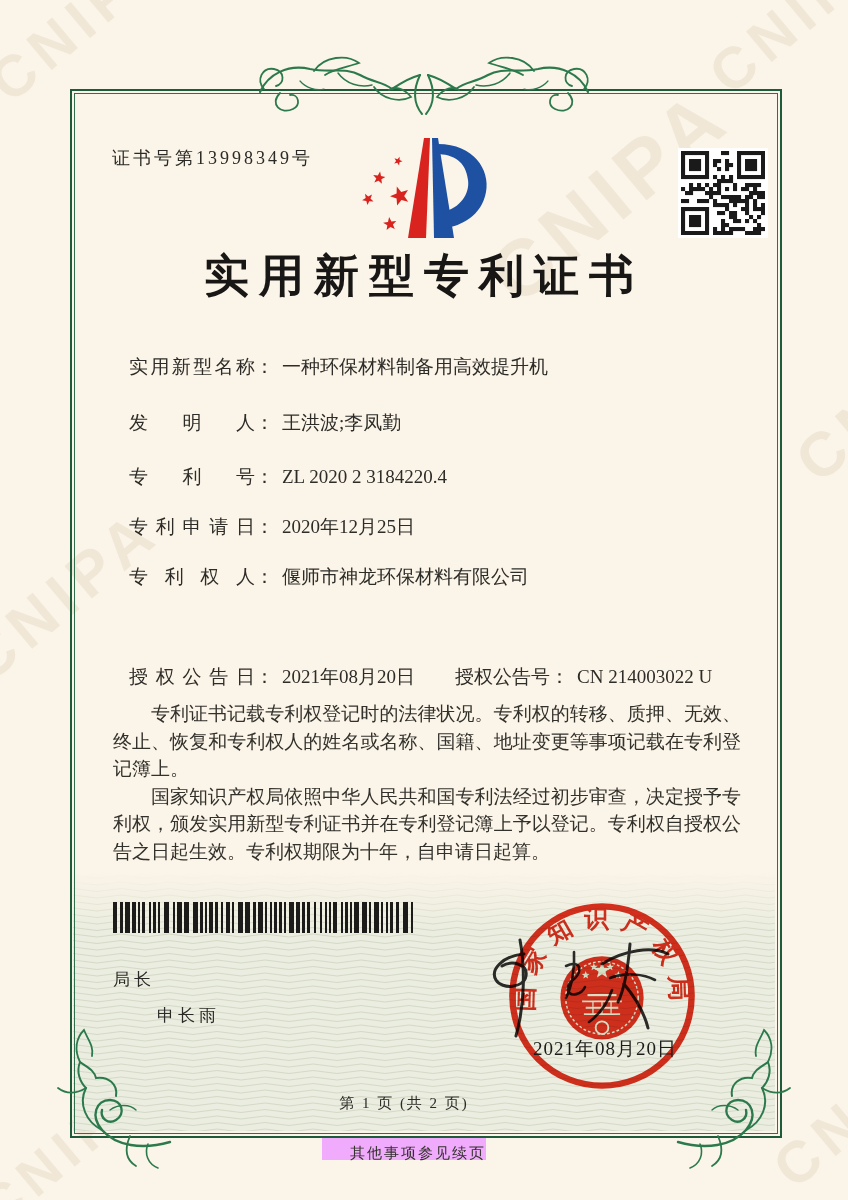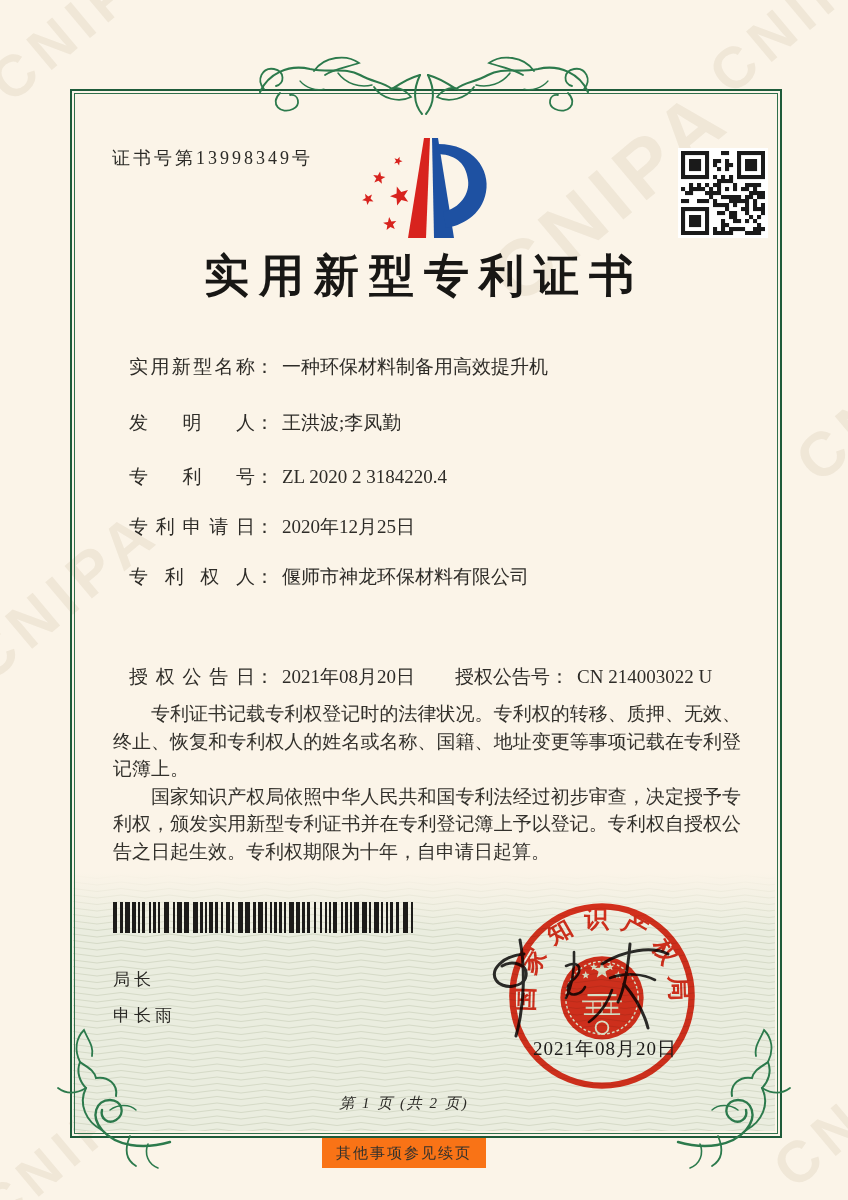--- a/index.html
+++ b/index.html
@@ -57,25 +57,25 @@
   .barcode{ position:absolute; left:113px; top:902px; z-index:3; }
   .signer{ position:absolute; left:113px; z-index:3; font-size:17px; color:#2b2a26; letter-spacing:4px;}
   .signature{ position:absolute; left:462px; top:932px; z-index:3; }
   .seal{ position:absolute; left:506px; top:900px; width:192px; height:192px; z-index:3; mix-blend-mode:multiply; }
   .seal-date{
     position:absolute; left:512px; top:1036px; width:186px; z-index:4;
     text-align:center; font-size:19px; letter-spacing:1px; color:#1d1c1a; white-space:nowrap;
   }
   .page-info{
     position:absolute; left:70px; top:1094px; width:668px; z-index:3;
-    text-align:center; font-size:15px; letter-spacing:2px; color:#2b2a26;font-style:italic;
+    text-align:center; font-size:15px; letter-spacing:2px; color:#2b2a26;
   }
   .cont-note{
-    position:absolute; left:322px; top:1138px; width:164px; height:30px; z-index:3;
-    background:#f97316; text-align:center; line-height:30px; font-size:15px;
+    position:absolute; left:322px; top:1138px; width:164px; height:22px; z-index:3;
+    background:#f0abfc; text-align:right; line-height:30px; font-size:15px;
     letter-spacing:2px; color:#33312c;
   }
 </style>
 </head>
 <body>
 
 <div class="page">
 
   <div class="wm" style="left:-28px; top:-14px; font-size:58px;">CNIPA</div>
   <div class="wm" style="left:692px; top:-22px; font-size:58px;">CNIPA</div>
@@ -488,21 +488,21 @@
       <rect x="261" y="0" width="5" height="31" fill="#1c1b19"></rect>
       <rect x="268" y="0" width="2" height="31" fill="#1c1b19"></rect>
       <rect x="273" y="0" width="2" height="31" fill="#1c1b19"></rect>
       <rect x="277" y="0" width="3" height="31" fill="#1c1b19"></rect>
       <rect x="283" y="0" width="3" height="31" fill="#1c1b19"></rect>
       <rect x="290" y="0" width="5" height="31" fill="#1c1b19"></rect>
       <rect x="298" y="0" width="2" height="31" fill="#1c1b19"></rect>
     </svg>
 
   <div class="signer" style="top:968px;">局长</div>
-  <div class="signer" style="top:1004px;">申长雨</div>
+  <div class="signer" style="top:1004px;margin-left:44px;">申长雨</div>
 
   <svg class="signature" width="220" height="112" viewBox="0 0 220 112">
     <g fill="none" stroke="#2a2a27" stroke-width="3" stroke-linecap="round">
       <path d="M62 22 C40 24 28 38 34 48 C40 58 62 56 64 44 C66 32 50 28 40 34"></path>
       <path d="M58 8 C63 34 63 72 54 104"></path>
       <path d="M104 34 C112 30 119 32 117 40 C115 48 104 50 106 58 C108 66 120 62 123 55" stroke-width="2.6"></path>
       <path d="M112 20 C113 36 110 54 104 66" stroke-width="2.6"></path>
       <path d="M140 32 C162 18 190 14 206 22"></path>
       <path d="M168 12 C166 36 163 56 156 70"></path>
       <path d="M148 46 C163 40 182 42 193 48" stroke-width="2.6"></path>

